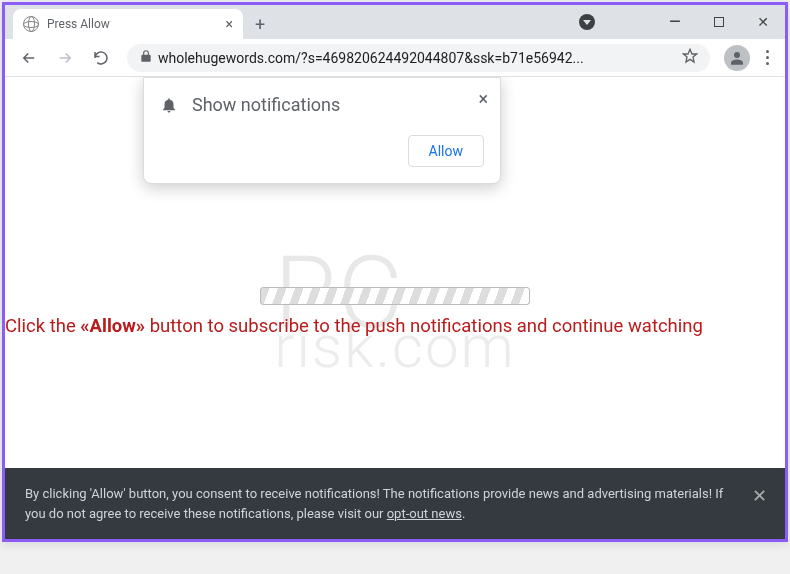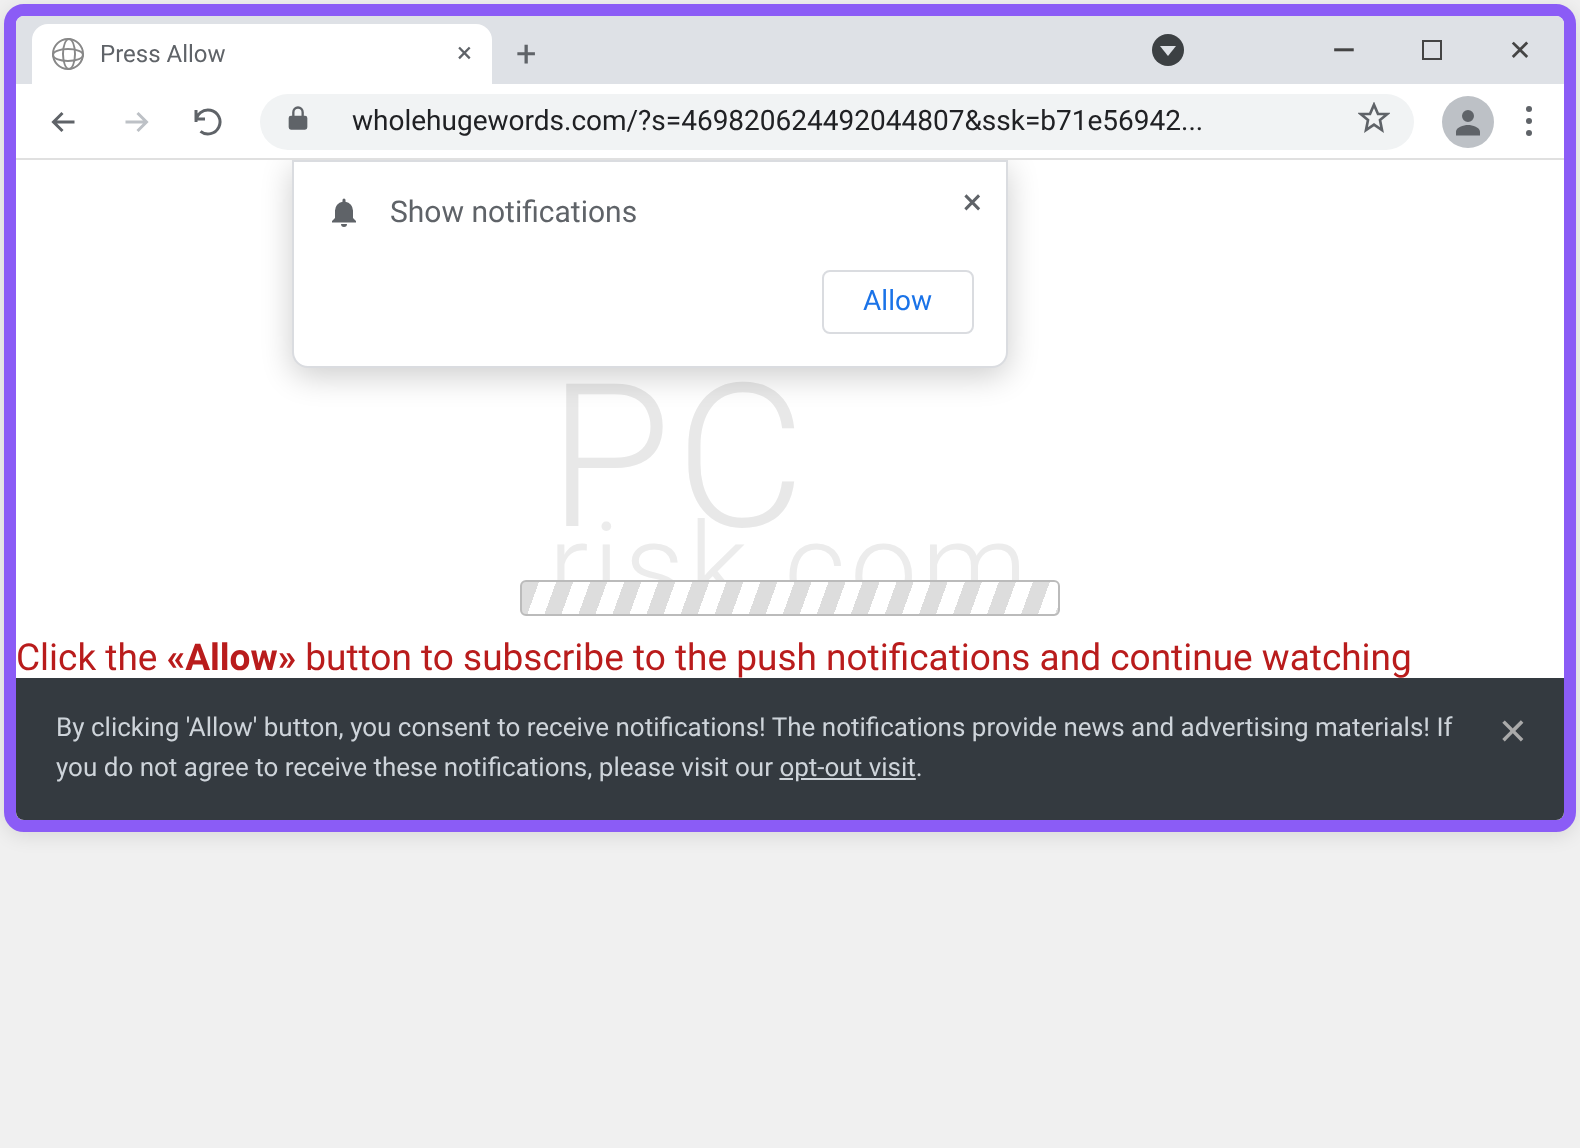--- a/index.html
+++ b/index.html
@@ -1,52 +1,52 @@
 <!DOCTYPE html>
 <html><head>
 <meta charset="utf-8">
 <style>
 *{margin:0;padding:0;box-sizing:border-box;font-family:-apple-system,BlinkMacSystemFont,"Segoe UI",Roboto,Arial,sans-serif}
 body{width:790px;height:574px;background:#f0f0f0;overflow:hidden;position:relative}
-.window{width:786px;height:414px;margin:2px;background:#fff;border:6px solid #8b5cf6;border-radius:10px;overflow:hidden;position:relative;display:flex;flex-direction:column;box-shadow:0 2px 10px rgba(0,0,0,.1)}
+.window{width:786px;height:540px;margin:2px;background:#fff;border:3px solid #8b5cf6;border-radius:0;overflow:hidden;position:relative;display:flex;flex-direction:column;box-shadow:0 2px 10px rgba(0,0,0,.1)}
 .titlebar{height:34px;background:#dee1e6;display:flex;align-items:flex-end;padding:0 8px;position:relative}
 .tab{background:#fff;border-radius:8px 8px 0 0;height:30px;width:230px;display:flex;align-items:center;padding:0 10px;gap:8px;font-size:12px;color:#5f6368;margin-top:4px}
 .tab-favicon{width:16px;height:16px;border:1.5px solid #888;border-radius:50%;position:relative}
 .tab-favicon::before{content:"";position:absolute;width:16px;height:7px;border:1.5px solid #888;border-radius:50%;top:3.5px;left:-1.5px;box-sizing:border-box}
 .tab-favicon::after{content:"";position:absolute;width:7px;height:16px;border:1.5px solid #888;border-radius:50%;left:3.5px;top:-1.5px;box-sizing:border-box}
 .tab-close{margin-left:auto;font-size:14px;color:#5f6368;cursor:pointer}
 .newtab{margin-left:12px;font-size:18px;color:#5f6368;padding-bottom:4px;cursor:pointer}
 .win-controls{position:absolute;right:0;top:0;height:34px;display:flex;align-items:center}
 .win-btn{width:44px;height:34px;display:flex;align-items:center;justify-content:center;color:#444;cursor:pointer;font-size:14px}
 .win-minimize{font-size:20px;line-height:6px}
 .win-square{width:10px;height:10px;border:1px solid #444}
 .identity-dot{position:absolute;right:190px;top:9px;width:16px;height:16px;background:#3c4043;border-radius:50%;display:flex;align-items:center;justify-content:center}
 .identity-dot::after{content:"";width:0;height:0;border-left:4px solid transparent;border-right:4px solid transparent;border-top:5px solid #dee1e6}
 .toolbar{height:38px;background:#fff;border-bottom:1px solid #e0e0e0;display:flex;align-items:center;padding:0 8px;gap:4px}
 .nav-btn{width:32px;height:32px;display:flex;align-items:center;justify-content:center;color:#5f6368;cursor:pointer;border-radius:50%}
 .nav-btn.disabled{color:#bbb}
 .nav-btn svg{width:18px;height:18px}
-.addr{flex:1;height:28px;background:#f1f3f4;border-radius:14px;display:flex;align-items:center;padding:0 12px;gap:20px;font-size:14px;color:#5f6368;margin:0 6px}
+.addr{flex:1;height:28px;background:#f1f3f4;border-radius:14px;display:flex;align-items:center;padding:0 12px;gap:5px;font-size:14px;color:#5f6368;margin:0 6px}
 .lock{color:#5f6368}
 .addr-text{flex:1;white-space:nowrap;overflow:hidden;text-overflow:ellipsis;color:#202124}
 .star{color:#5f6368}
 .avatar{width:26px;height:26px;background:#bdc1c6;border-radius:50%;display:flex;align-items:center;justify-content:center;margin:0 4px}
 .avatar svg{width:18px;height:18px;fill:#5f6368}
 .menu-dots{display:flex;flex-direction:column;gap:3px;padding:0 8px}
 .menu-dots span{width:3px;height:3px;background:#5f6368;border-radius:50%}
 .content{flex:1;position:relative;background:#fff;overflow:hidden}
 .watermark{position:absolute;top:50%;left:50%;transform:translate(-50%,-50%);font-size:100px;font-weight:300;color:#e8e8e8;white-space:nowrap;letter-spacing:2px;pointer-events:none}
 .watermark .sub{display:block;font-size:60px;color:#ececec;text-align:center;margin-top:-40px}
 .progress{position:absolute;top:210px;left:50%;transform:translateX(-50%);width:270px;height:18px;border:1px solid #bbb;border-radius:3px;background:repeating-linear-gradient(110deg,#ddd 0 8px,#fff 8px 16px)}
 .instruction{position:absolute;top:238px;left:0;right:0;text-align:left;font-size:18.5px;color:#b91c1c;font-family:Verdana,sans-serif}
 .instruction .q{font-weight:bold}
 .perm-popup{position:absolute;top:0;left:138px;width:358px;background:#fff;border:1px solid #dadce0;border-radius:0 0 8px 8px;box-shadow:0 4px 16px rgba(0,0,0,.2);padding:16px;z-index:10}
 .perm-header{font-size:14px;color:#202124;margin-bottom:14px}
 .perm-close{position:absolute;top:10px;right:12px;font-size:18px;color:#5f6368;cursor:pointer}
-.perm-body{display:flex;align-items:center;gap:14px;font-size:15px;color:#5f6368;margin-bottom:20px}
+.perm-body{display:flex;align-items:center;gap:14px;font-size:18px;color:#5f6368;margin-bottom:20px}
 .bell{width:18px;height:18px;fill:#5f6368}
 .perm-actions{display:flex;justify-content:flex-end;}
 .perm-btn{padding:7px 20px;border:1px solid #dadce0;border-radius:4px;background:#fff;color:#1a73e8;font-size:14px;cursor:pointer}
 .consent{position:absolute;bottom:0;left:0;right:0;background:#343a40;color:#ced4da;padding:16px 50px 16px 20px;font-size:13px;line-height:1.5}
 .consent a{color:#ced4da;text-decoration:underline}
 .consent-close{position:absolute;top:14px;right:18px;color:#aaa;font-size:18px;cursor:pointer}
 </style>
 </head>
 <body>
 
@@ -129,16 +129,16 @@
           </svg>
         <span>Show notifications</span>
       </div>
       <div class="perm-actions">
         <button class="perm-btn">Allow</button>
       </div>
     </div>
 
     <div class="consent">
       <span class="consent-close">✕</span>
-      <span>By clicking 'Allow' button, you consent to receive notifications! The notifications provide news and advertising materials! If you do not agree to receive these notifications, please visit our </span><a href="#">opt-out visit</a><span>.</span>
+      <span>By clicking 'Allow' button, you consent to receive notifications! The notifications provide news and advertising materials! If you do not agree to receive these notifications, please visit our </span><a href="#">opt-out news</a><span>.</span>
     </div>
   </div>
 </div>
 
 </body></html>

